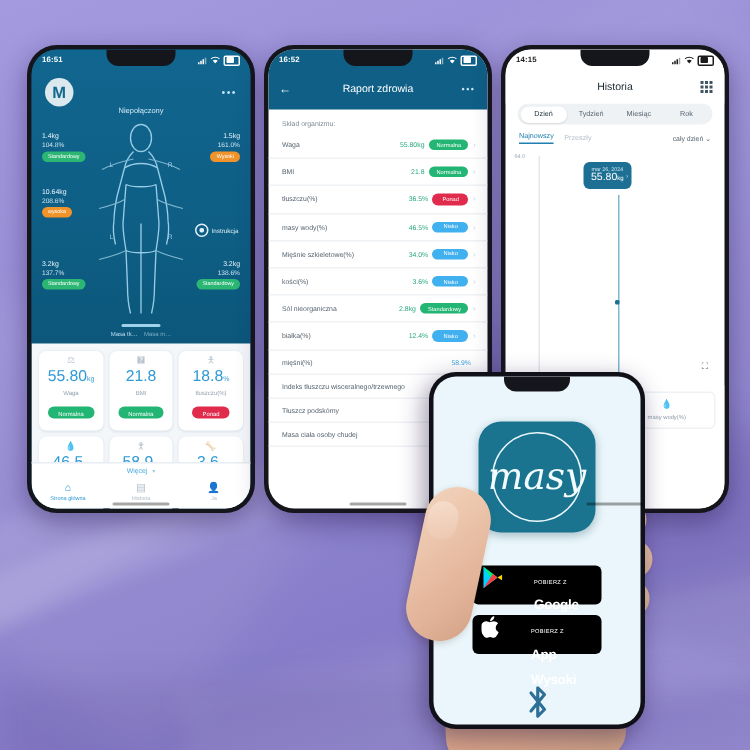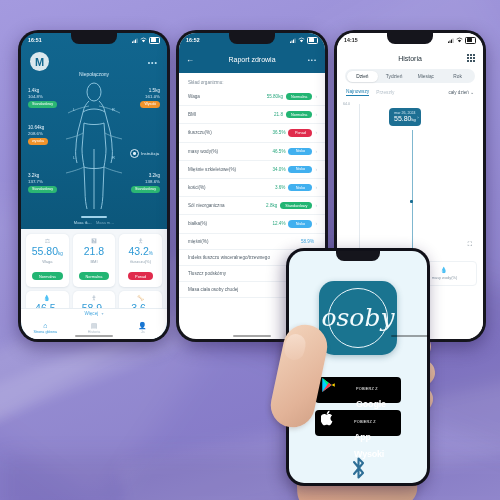--- a/index.html
+++ b/index.html
@@ -281,21 +281,21 @@
             <div class="cb green">Normalna</div>
           </div>
           <div class="card">
             <div class="ci">🯄</div>
             <div class="cv"><span>21.8</span><small></small></div>
             <div class="cl">BMI</div>
             <div class="cb green">Normalna</div>
           </div>
           <div class="card">
             <div class="ci">🯅</div>
-            <div class="cv"><span>43.2</span><small>%</small></div>
+            <div class="cv"><span>18.8</span><small>%</small></div>
             <div class="cl">tłuszczu(%)</div>
             <div class="cb red">Ponad</div>
           </div>
           <div class="card">
             <div class="ci">💧</div>
             <div class="cv"><span>46.5</span><small>%</small></div>
             <div class="cl">masy wody(%)</div>
             <div class="cb blue">Nisko</div>
           </div>
           <div class="card">
@@ -523,21 +523,21 @@
     <div class="fing f-b"></div>
     <div class="fing f-c"></div>
     <div class="fing f-d"></div>
 
     <div class="phone" id="p4">
       <div class="screen">
         <div class="notch"></div>
         <div class="p4-inner">
           <div class="applogo">
             <div class="circ">
-              <span class="word">osoby</span>
+              <span class="word">masy</span>
             </div>
           </div>
 
           <div class="stores">
             <div class="storebtn">
               <svg class="glyph" width="15" height="16" viewBox="0 0 16 18">
                 <path d="M1 1 L11.5 9 L1 17 Z" fill="#00D0FF"></path>
                 <path d="M1 1 L11.5 9 L8.2 11.6 Z" fill="#00F076"></path>
                 <path d="M1 17 L11.5 9 L8.2 6.4 Z" fill="#FF3A44"></path>
                 <path d="M11.5 9 L15 7 L15 11 Z" fill="#FFD500"></path>

